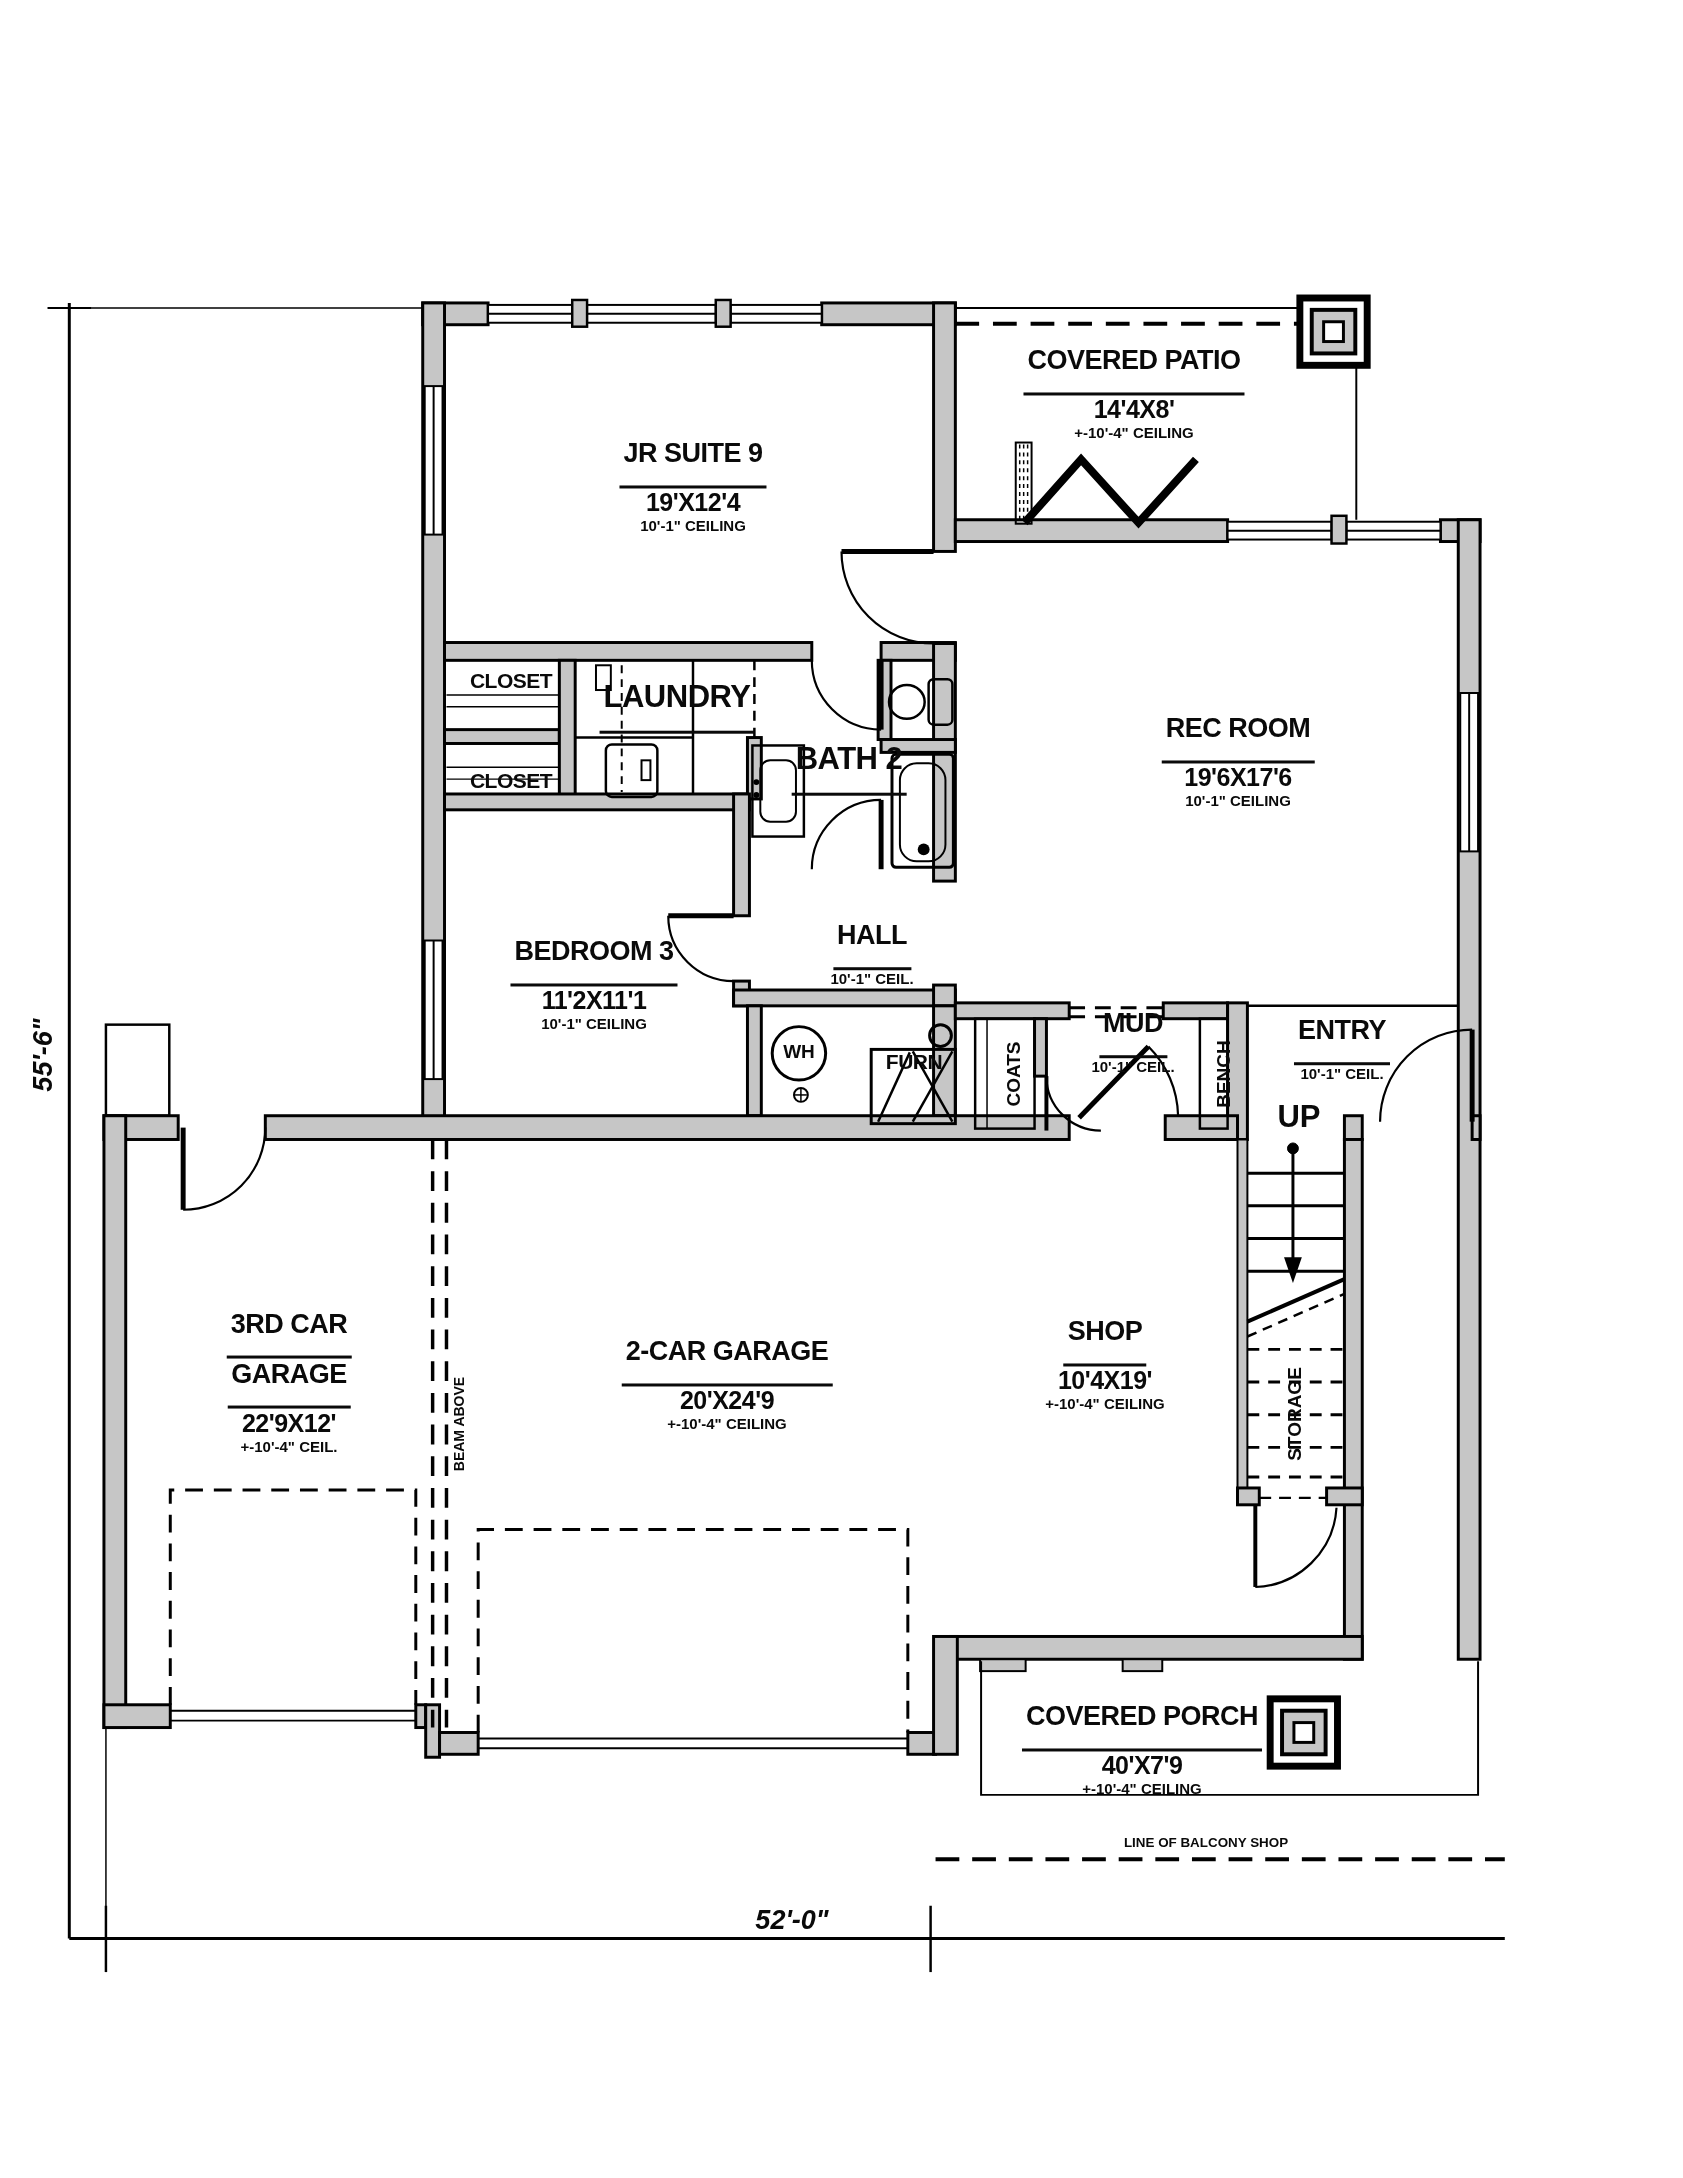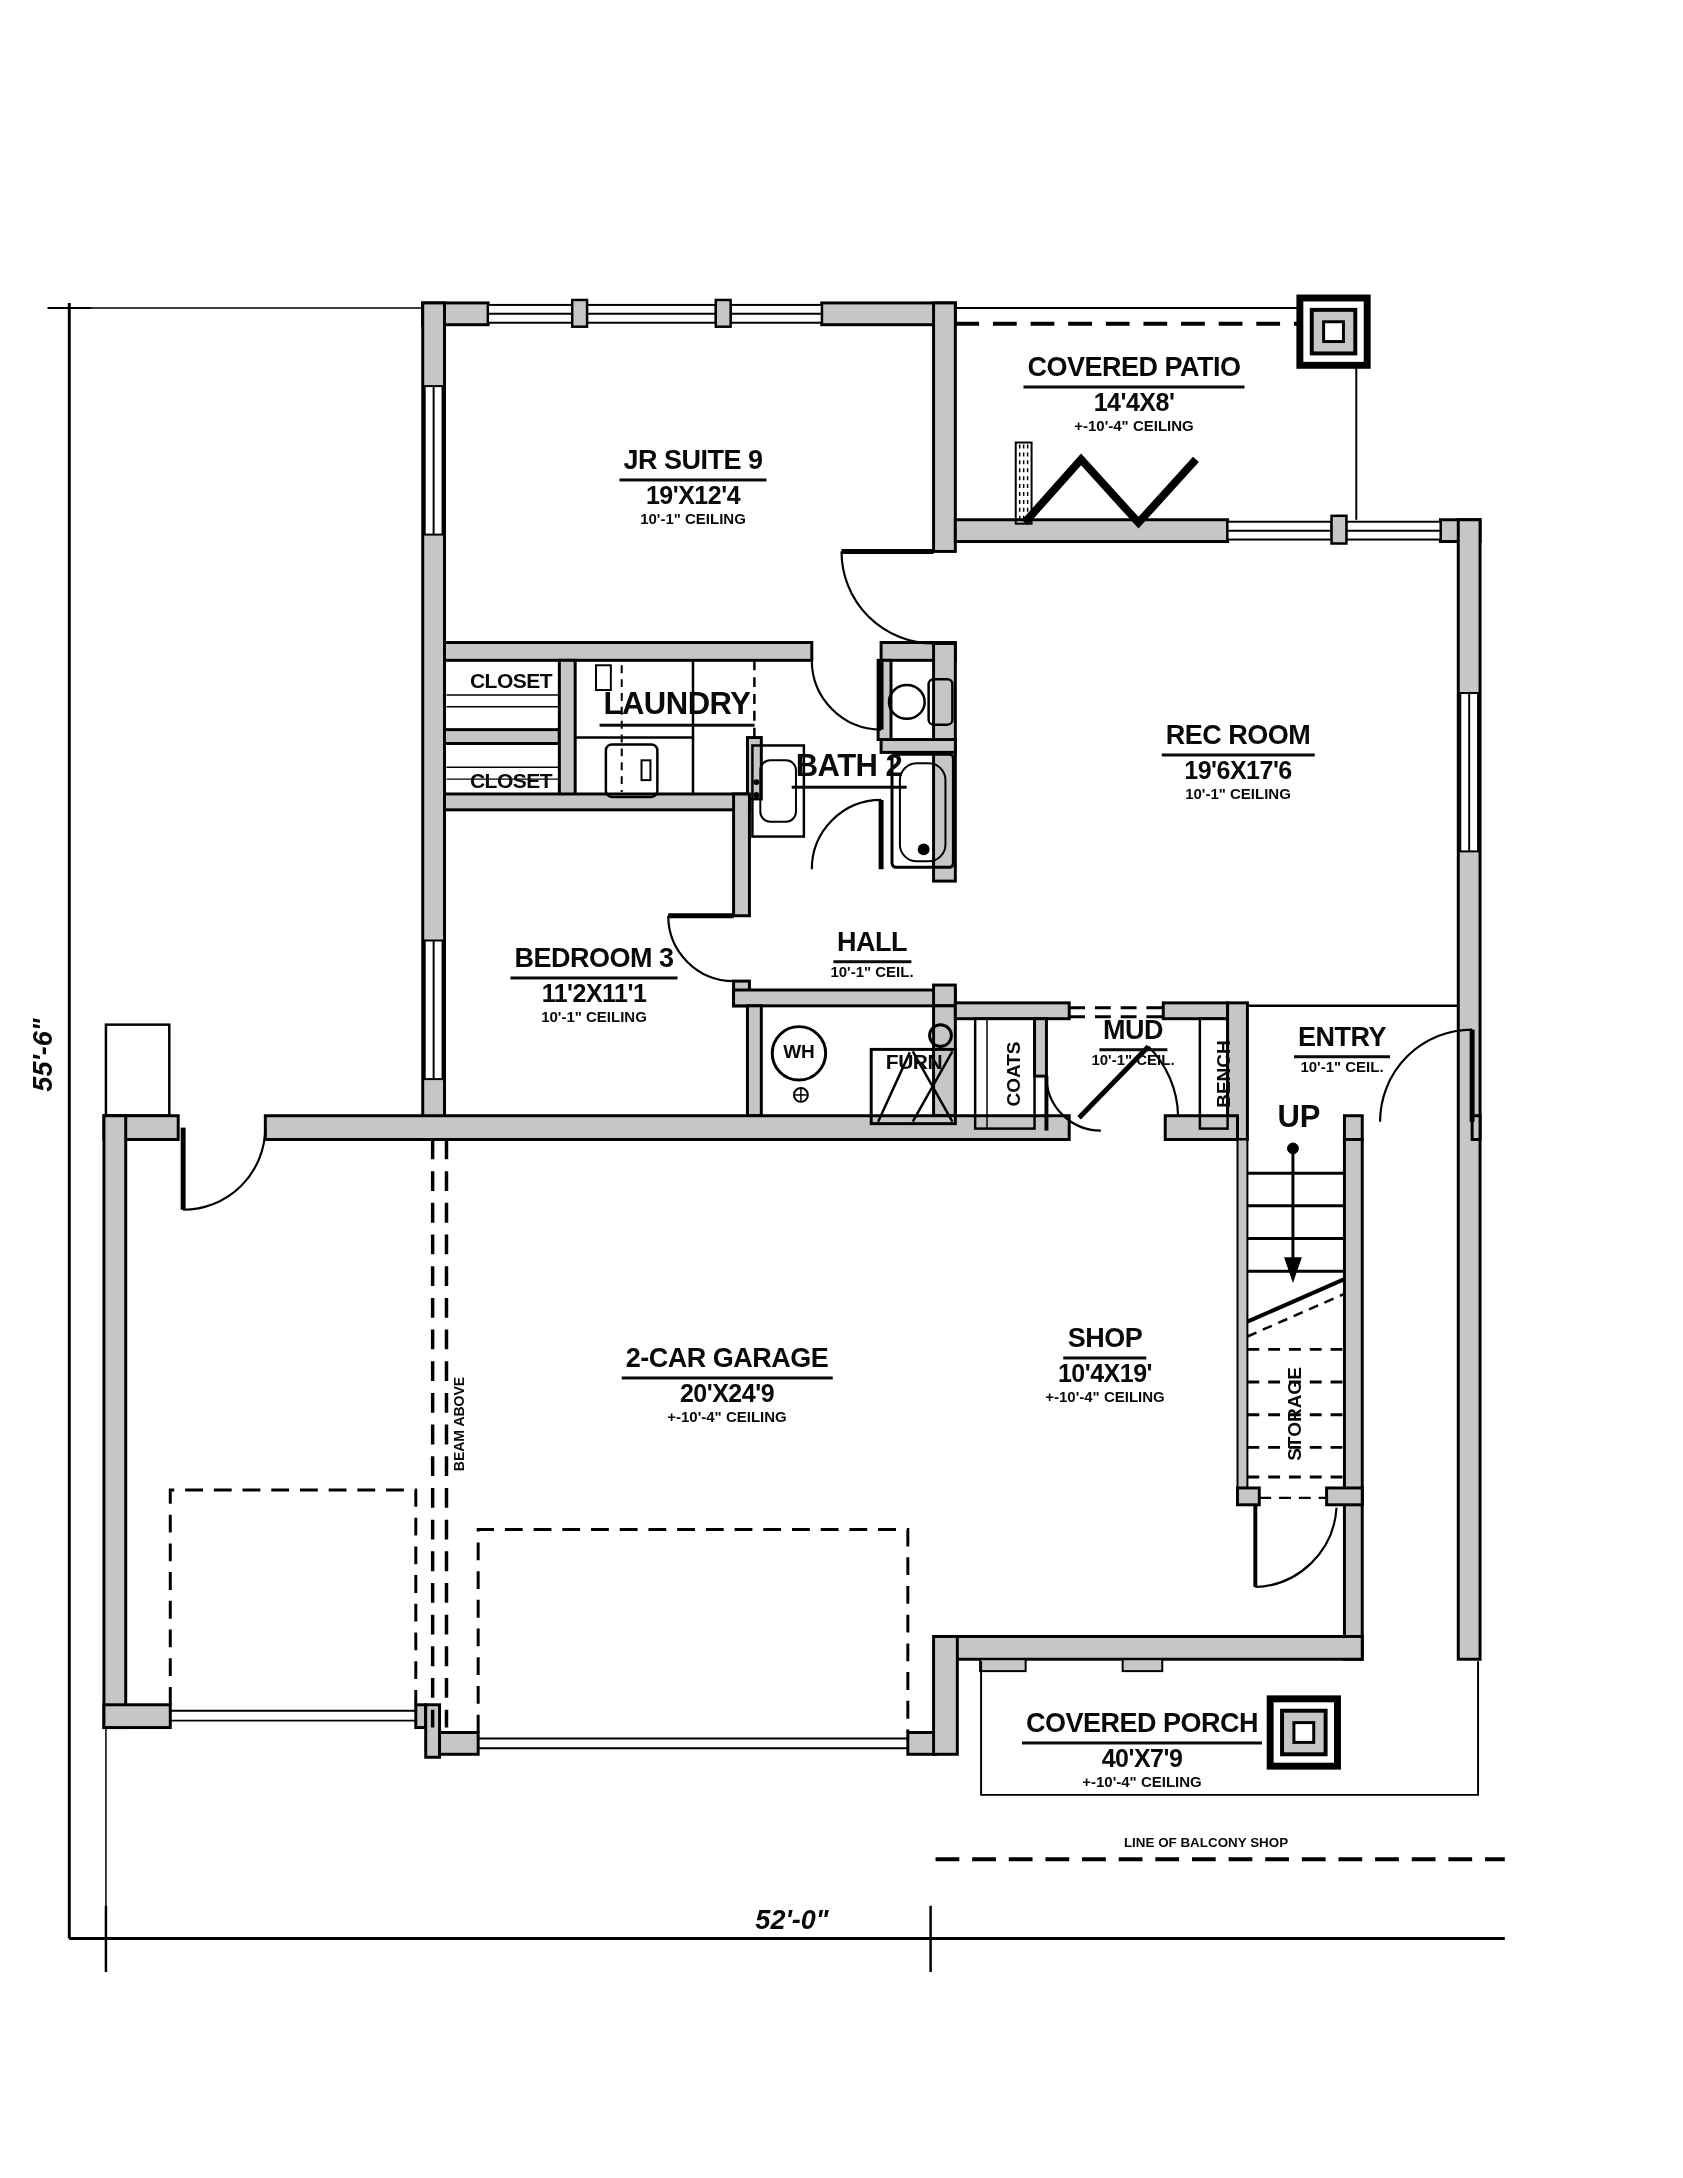--- a/index.html
+++ b/index.html
@@ -3,21 +3,21 @@
 <meta charset="utf-8">
 <style>
   html,body{margin:0;padding:0;background:#fff;}
   #plan{position:relative;width:1683px;height:2178px;background:#ffffff;overflow:hidden;
         font-family:"Liberation Sans","DejaVu Sans",sans-serif;color:#0a0a0a;}
   #plan svg{position:absolute;left:0;top:0;}
   .lbl{position:absolute;transform:translate(-50%,-50%);text-align:center;font-weight:bold;
        white-space:nowrap;line-height:1.18;color:#0a0a0a;}
   .lbl.rot{transform:translate(-50%,-50%) rotate(-90deg);}
   .nm{font-size:27px;letter-spacing:-0.5px;display:inline-block;}
-  .u{border-bottom:3px solid #0a0a0a;padding:0 4px 1px;}
+  .u{border-bottom:3px solid #0a0a0a;padding:0 4px 15px;}
   .sz{font-size:25px;display:block;letter-spacing:-0.5px;}
   .cl{font-size:15px;display:block;letter-spacing:0;}
   .md{font-size:31px;text-align:center;}
   .plain{font-size:21px;letter-spacing:-0.5px;}
   .tiny{font-size:19px;letter-spacing:0;}
   .micro{font-size:14px;}
   .note{font-size:13.4px;}
   .dim{font-size:27px;font-style:italic;letter-spacing:0;}
 </style>
 </head>
@@ -338,20 +338,26 @@
   </div>
 
   <div class="lbl rot" style="left:1295px;top:1414px">
     <span class="tiny">STORAGE</span>
   </div>
 
   <div class="lbl rot" style="left:459px;top:1424px">
     <span class="micro">BEAM ABOVE</span>
   </div>
 
+  <div class="lbl" style="left:289px;top:1382px">
+    <div><span class="nm u">3RD CAR</span></div>
+    <div><span class="nm u">GARAGE</span></div>
+    <span class="sz">22'9X12'</span>
+    <span class="cl">+-10'-4" CEIL.</span>
+  </div>
 
   <div class="lbl" style="left:727px;top:1385px">
     <div><span class="nm u">2-CAR GARAGE</span></div>
     <span class="sz">20'X24'9</span>
     <span class="cl">+-10'-4" CEILING</span>
   </div>
 
   <div class="lbl" style="left:1105px;top:1365px">
     <div><span class="nm u">SHOP</span></div>
     <span class="sz">10'4X19'</span>

